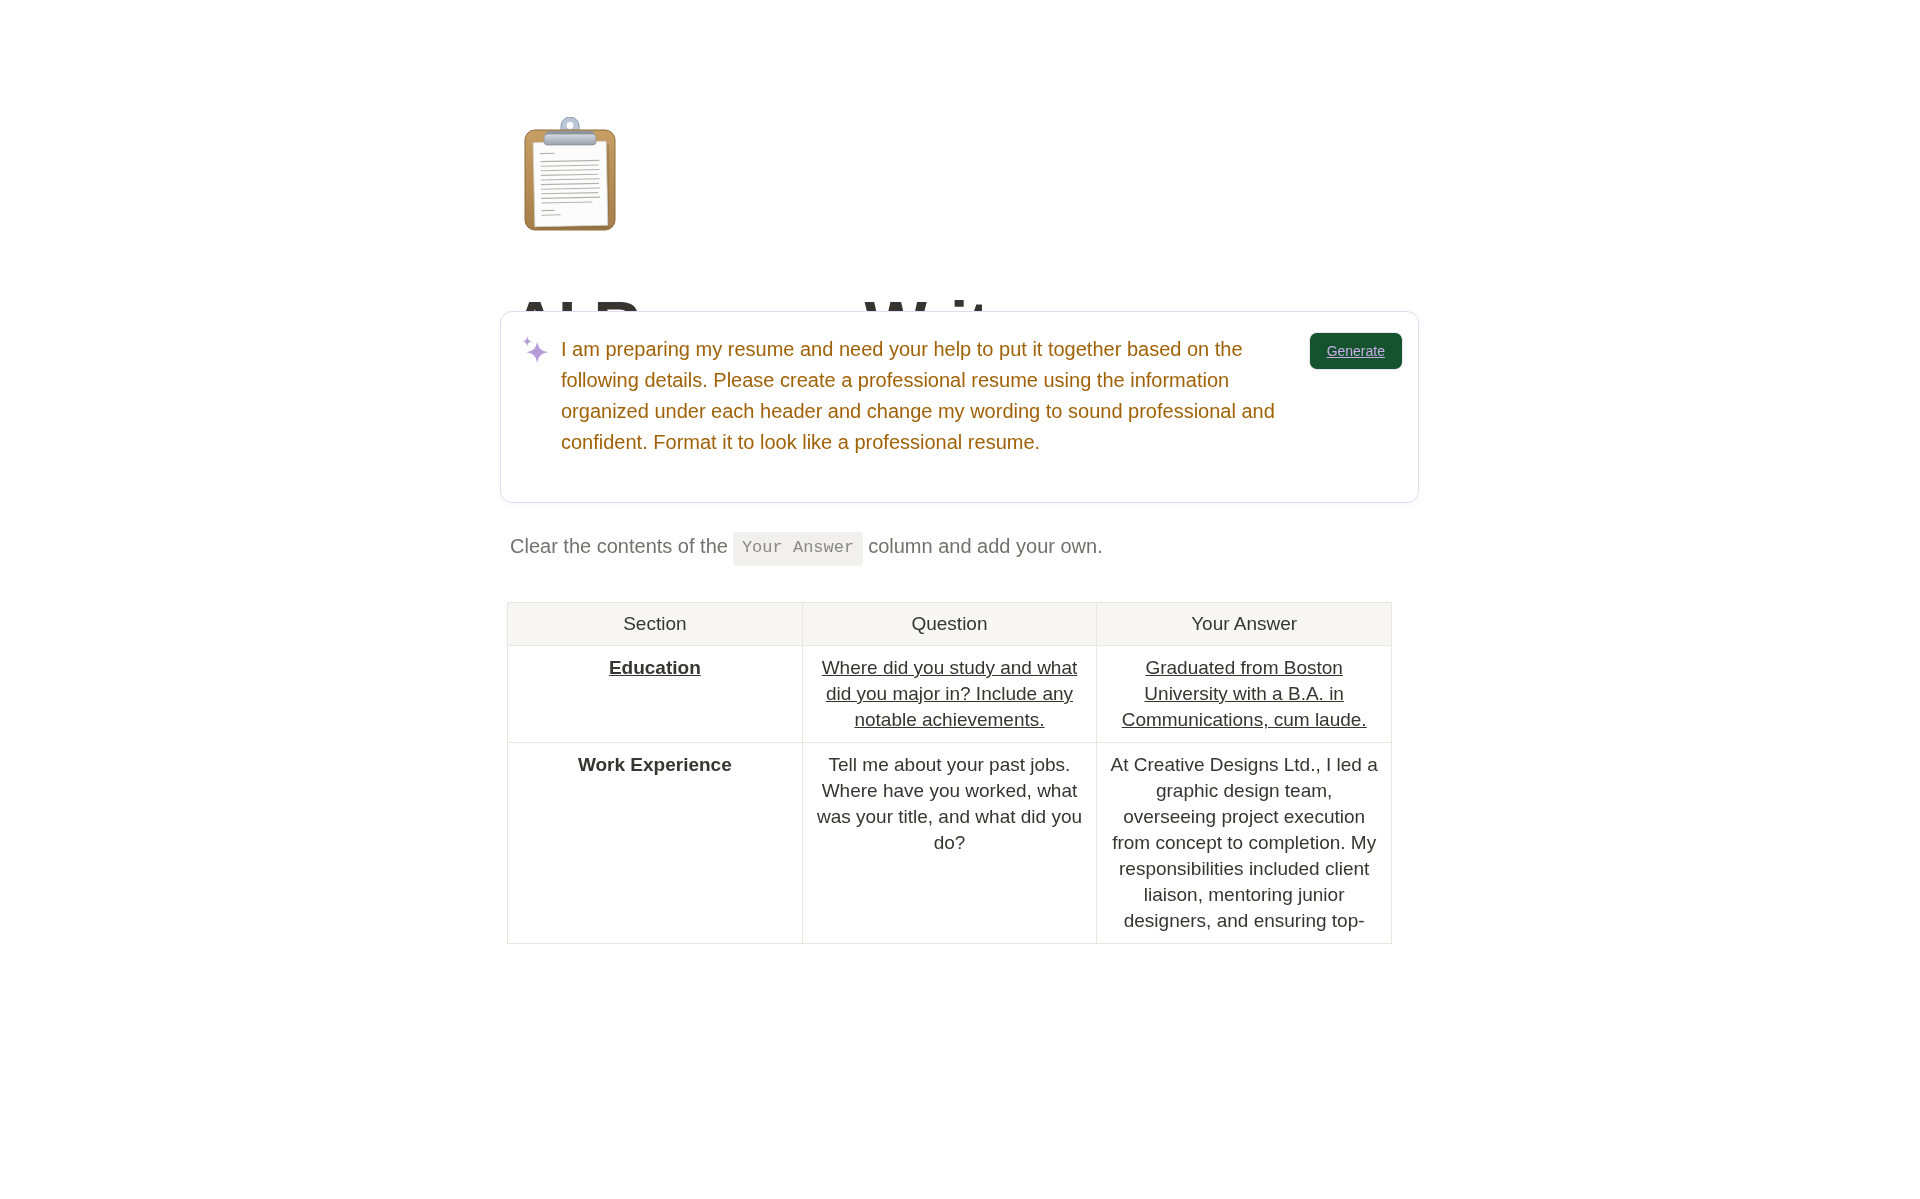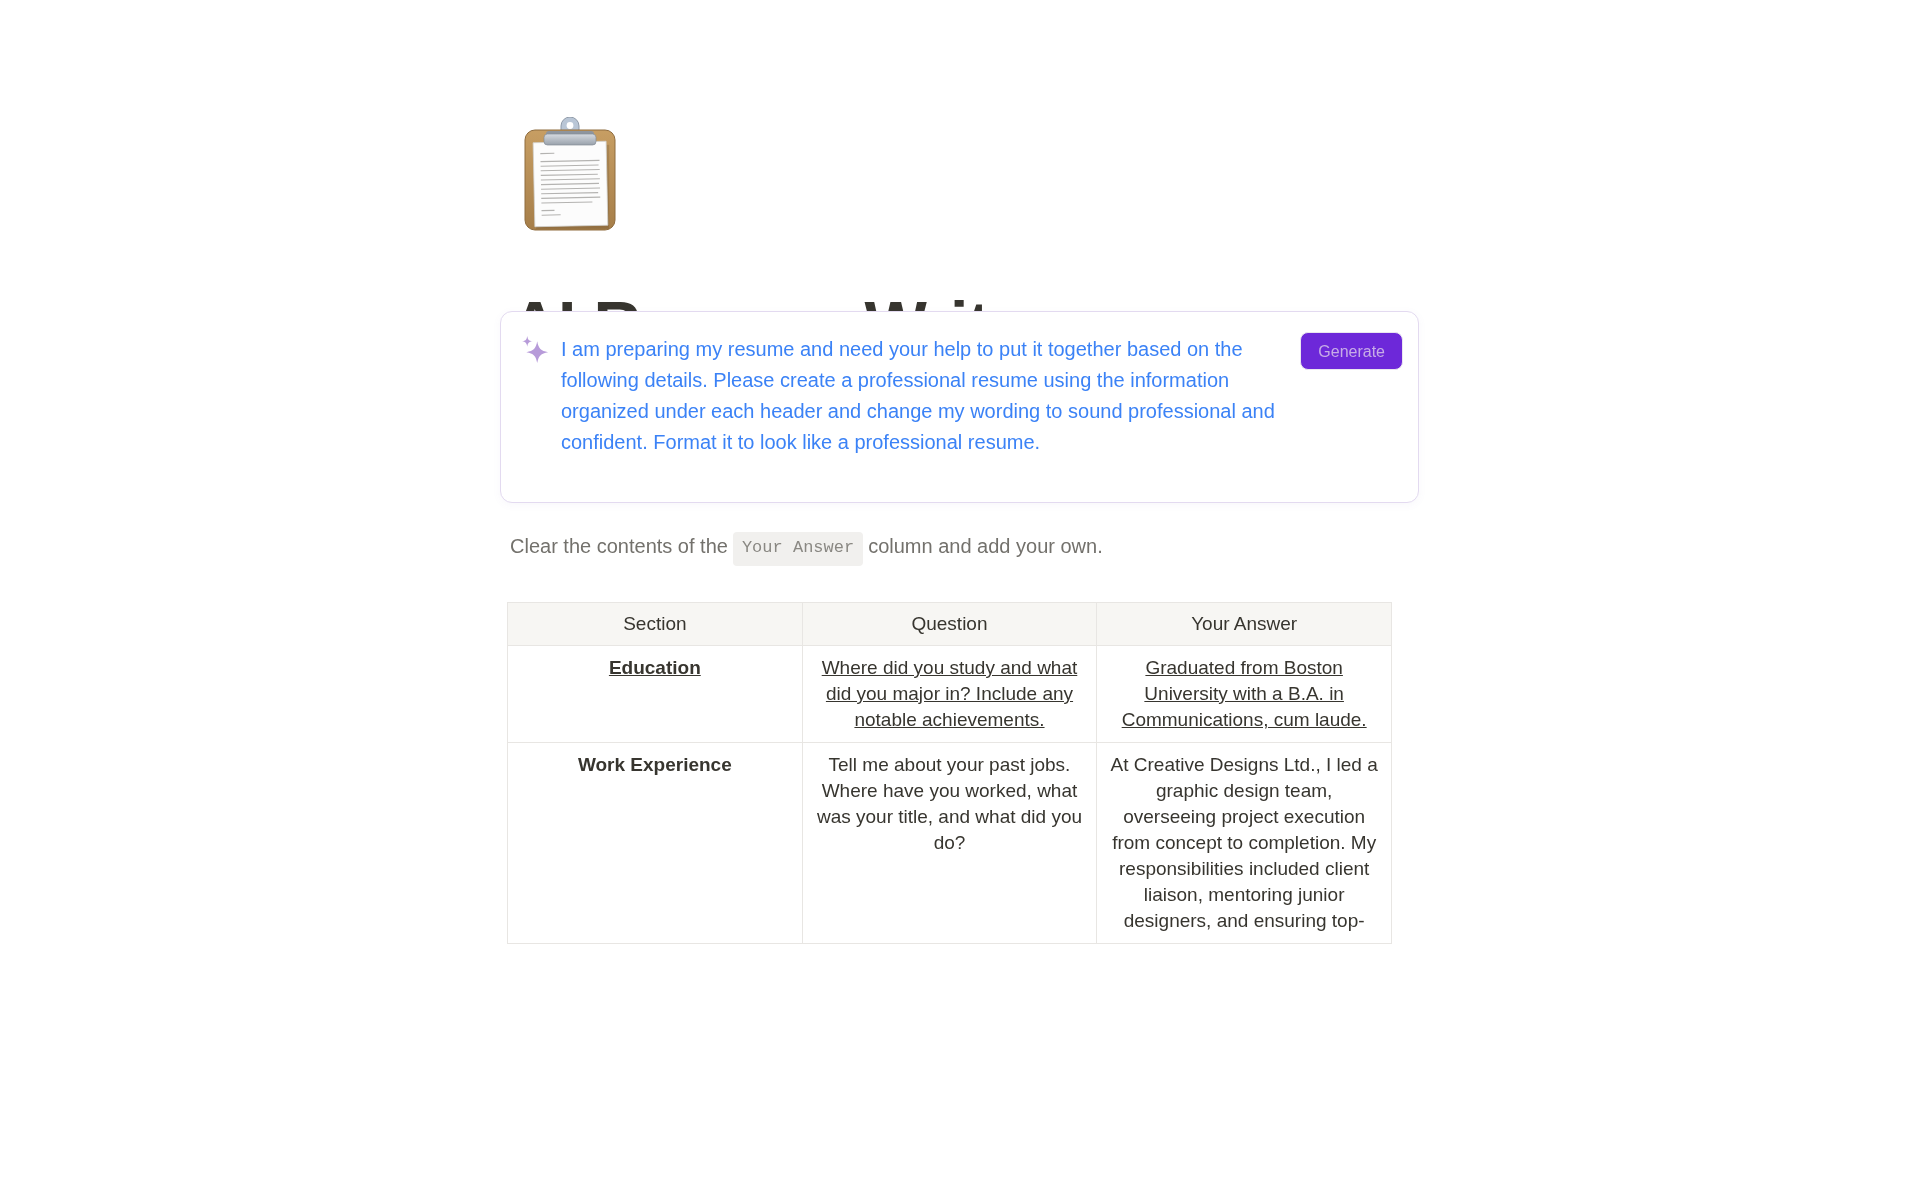--- a/index.html
+++ b/index.html
@@ -26,28 +26,28 @@
     position: absolute; left: 500px; top: 311px;
     width: 919px; height: 192px; box-sizing: border-box;
     background: #fff;
     border: 1.5px solid #e3daf0;
     border-radius: 12px;
     box-shadow: 0 2px 8px rgba(125, 95, 180, 0.05);
   }
   .sparkles { position: absolute; left: 19px; top: 23px; width: 29px; height: 29px; }
   .ai-prompt {
     position: absolute; left: 60px; top: 22px; width: 714px;
-    font-size: 20px; line-height: 31px; color: #3b82f6;
+    font-size: 20px; line-height: 31px; color: #a16207;
   }
   .generate-btn {
     position: absolute; top: 20px; right: 15px;
     height: 38px; padding: 0 17px; box-sizing: border-box;
-    background: #6d28d9; border: 1px solid #eae6f0; border-radius: 8px;
-    color: #c7ace7; font-size: 16px; line-height: 35px;
-    font-family: "Liberation Sans", sans-serif; cursor: pointer;
+    background: #14532d; border: 1px solid #eae6f0; border-radius: 8px;
+    color: #c7ace7; font-size: 14px; line-height: 35px;
+    font-family: "Liberation Sans", sans-serif; cursor: pointer; text-decoration: underline;
   }
 
   
   .instruction {
     position: absolute; left: 510px; top: 531px;
     font-size: 20px; line-height: 30px; color: #73716c;
   }
   .code-chip {
     display: inline-block; margin: 0 5px; padding: 1px 9px 3px 9px;
     background: #f1f0ee; border-radius: 4px;

